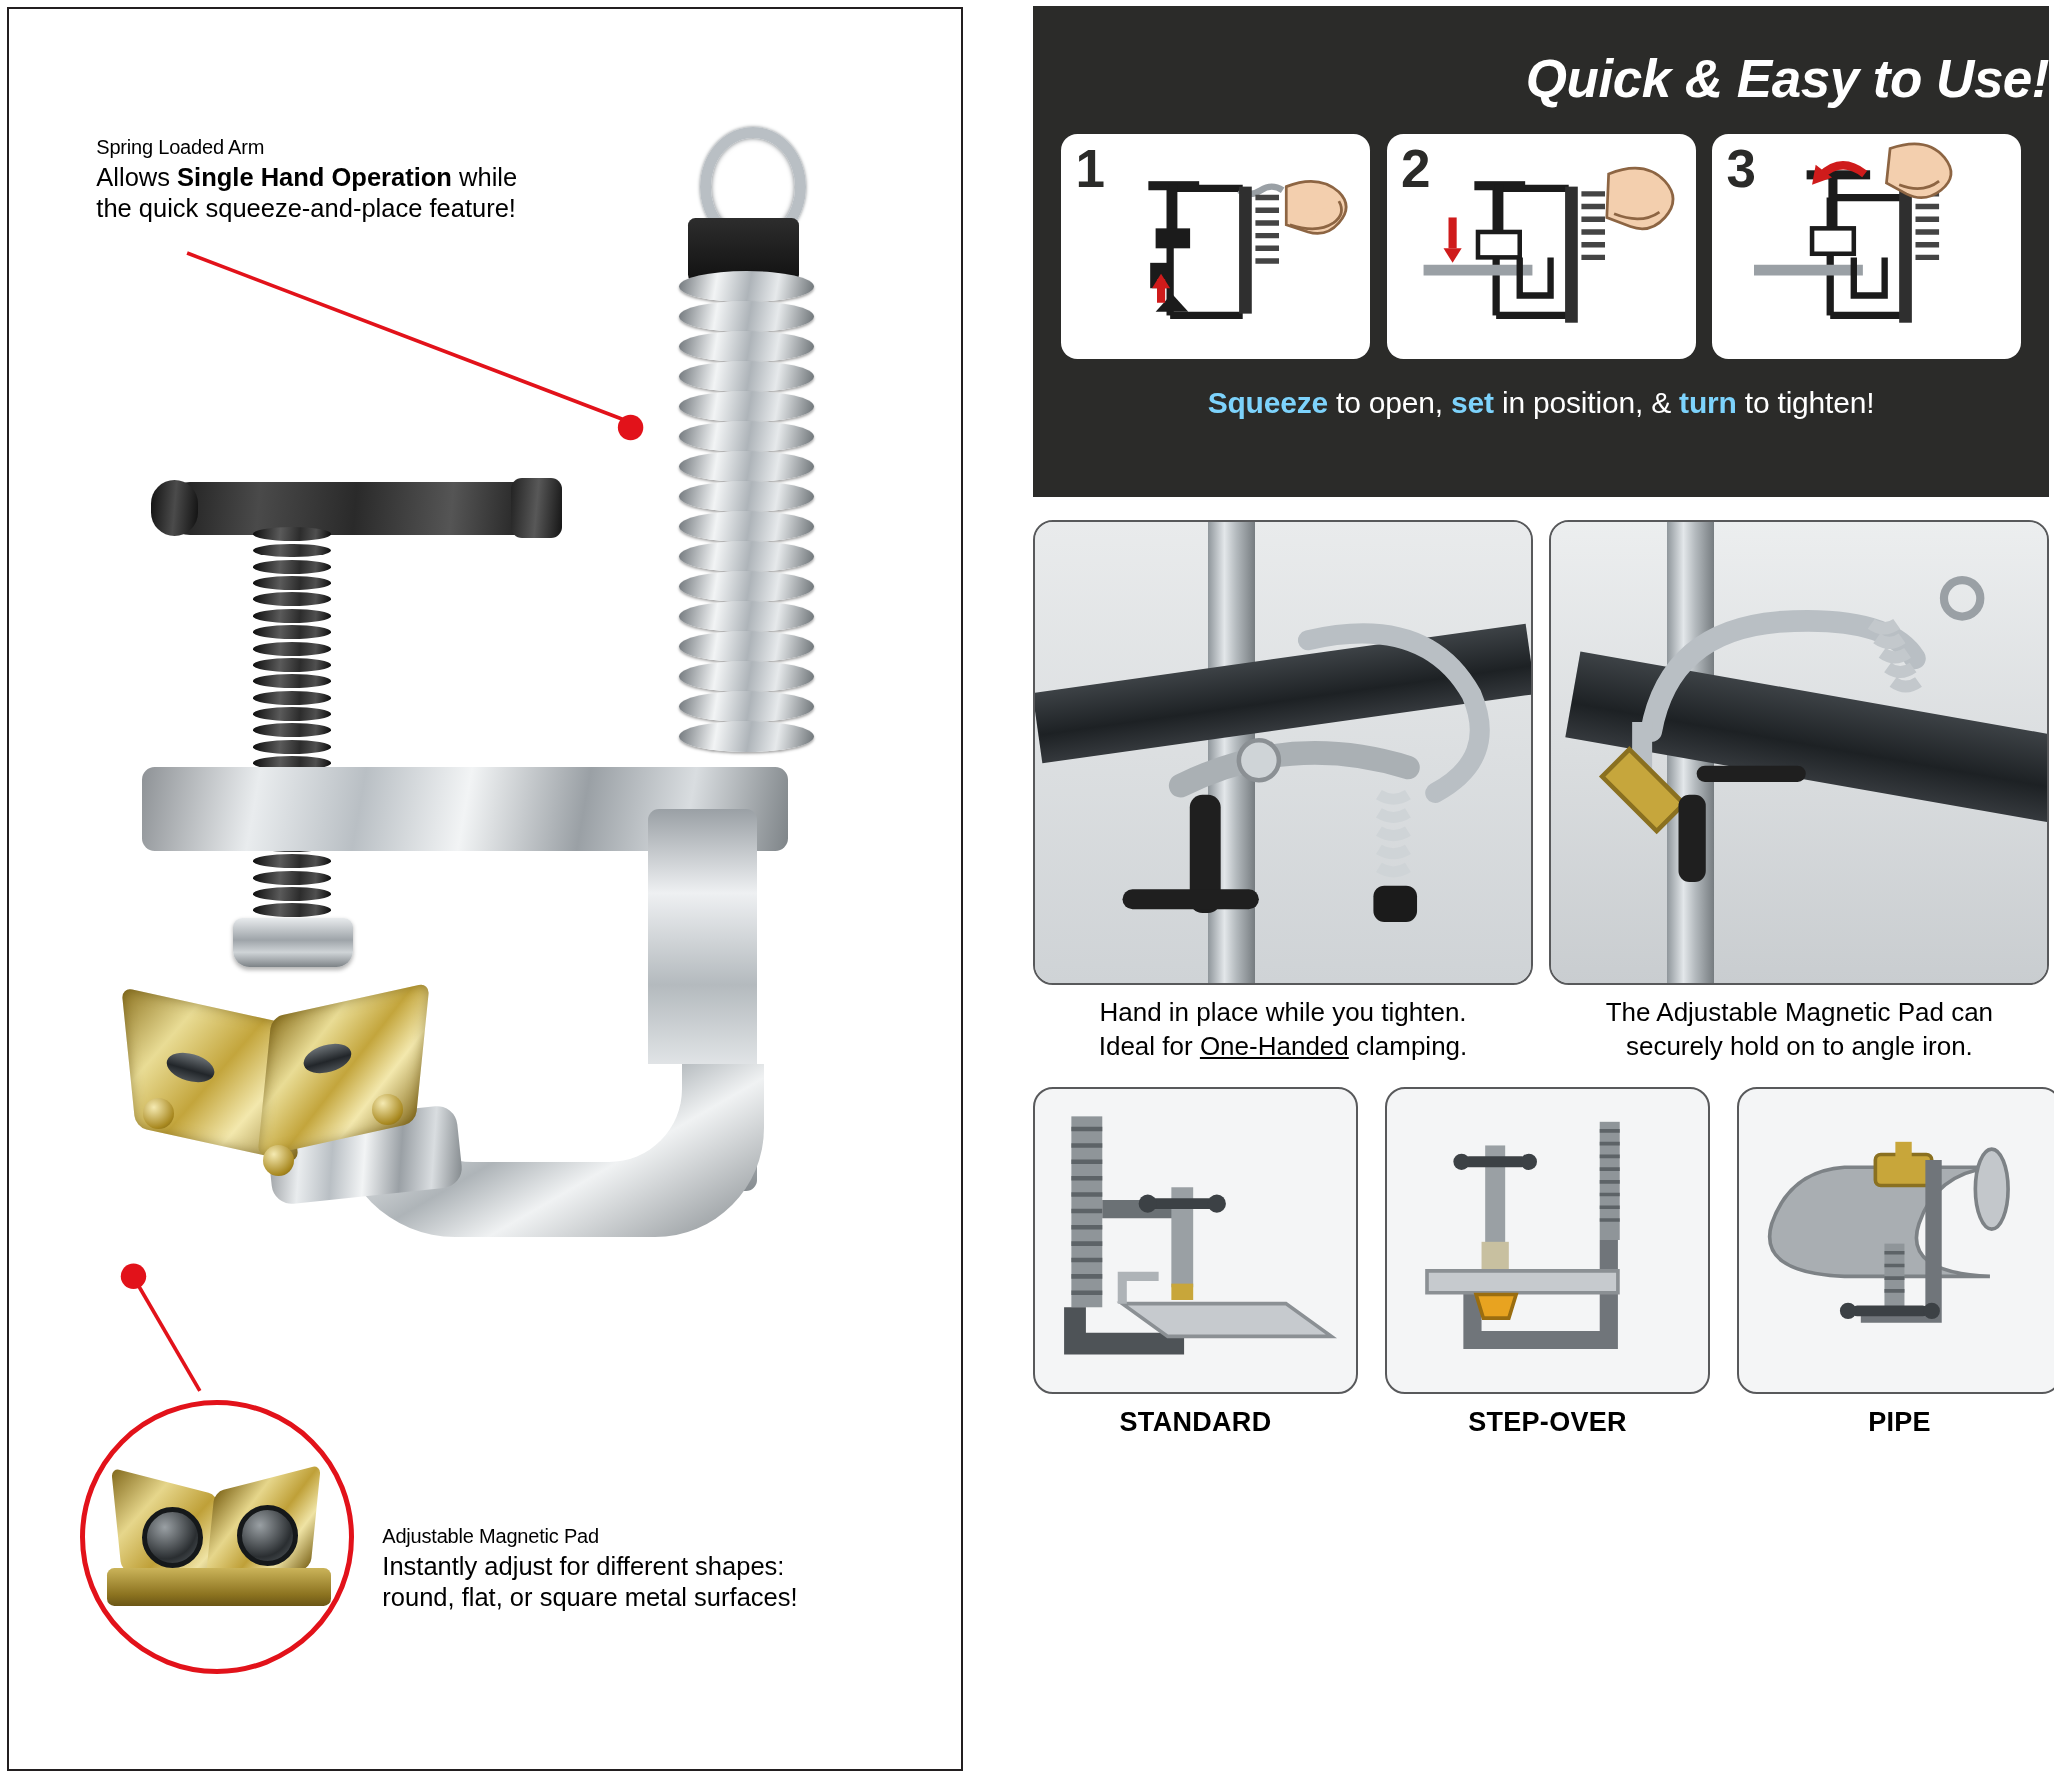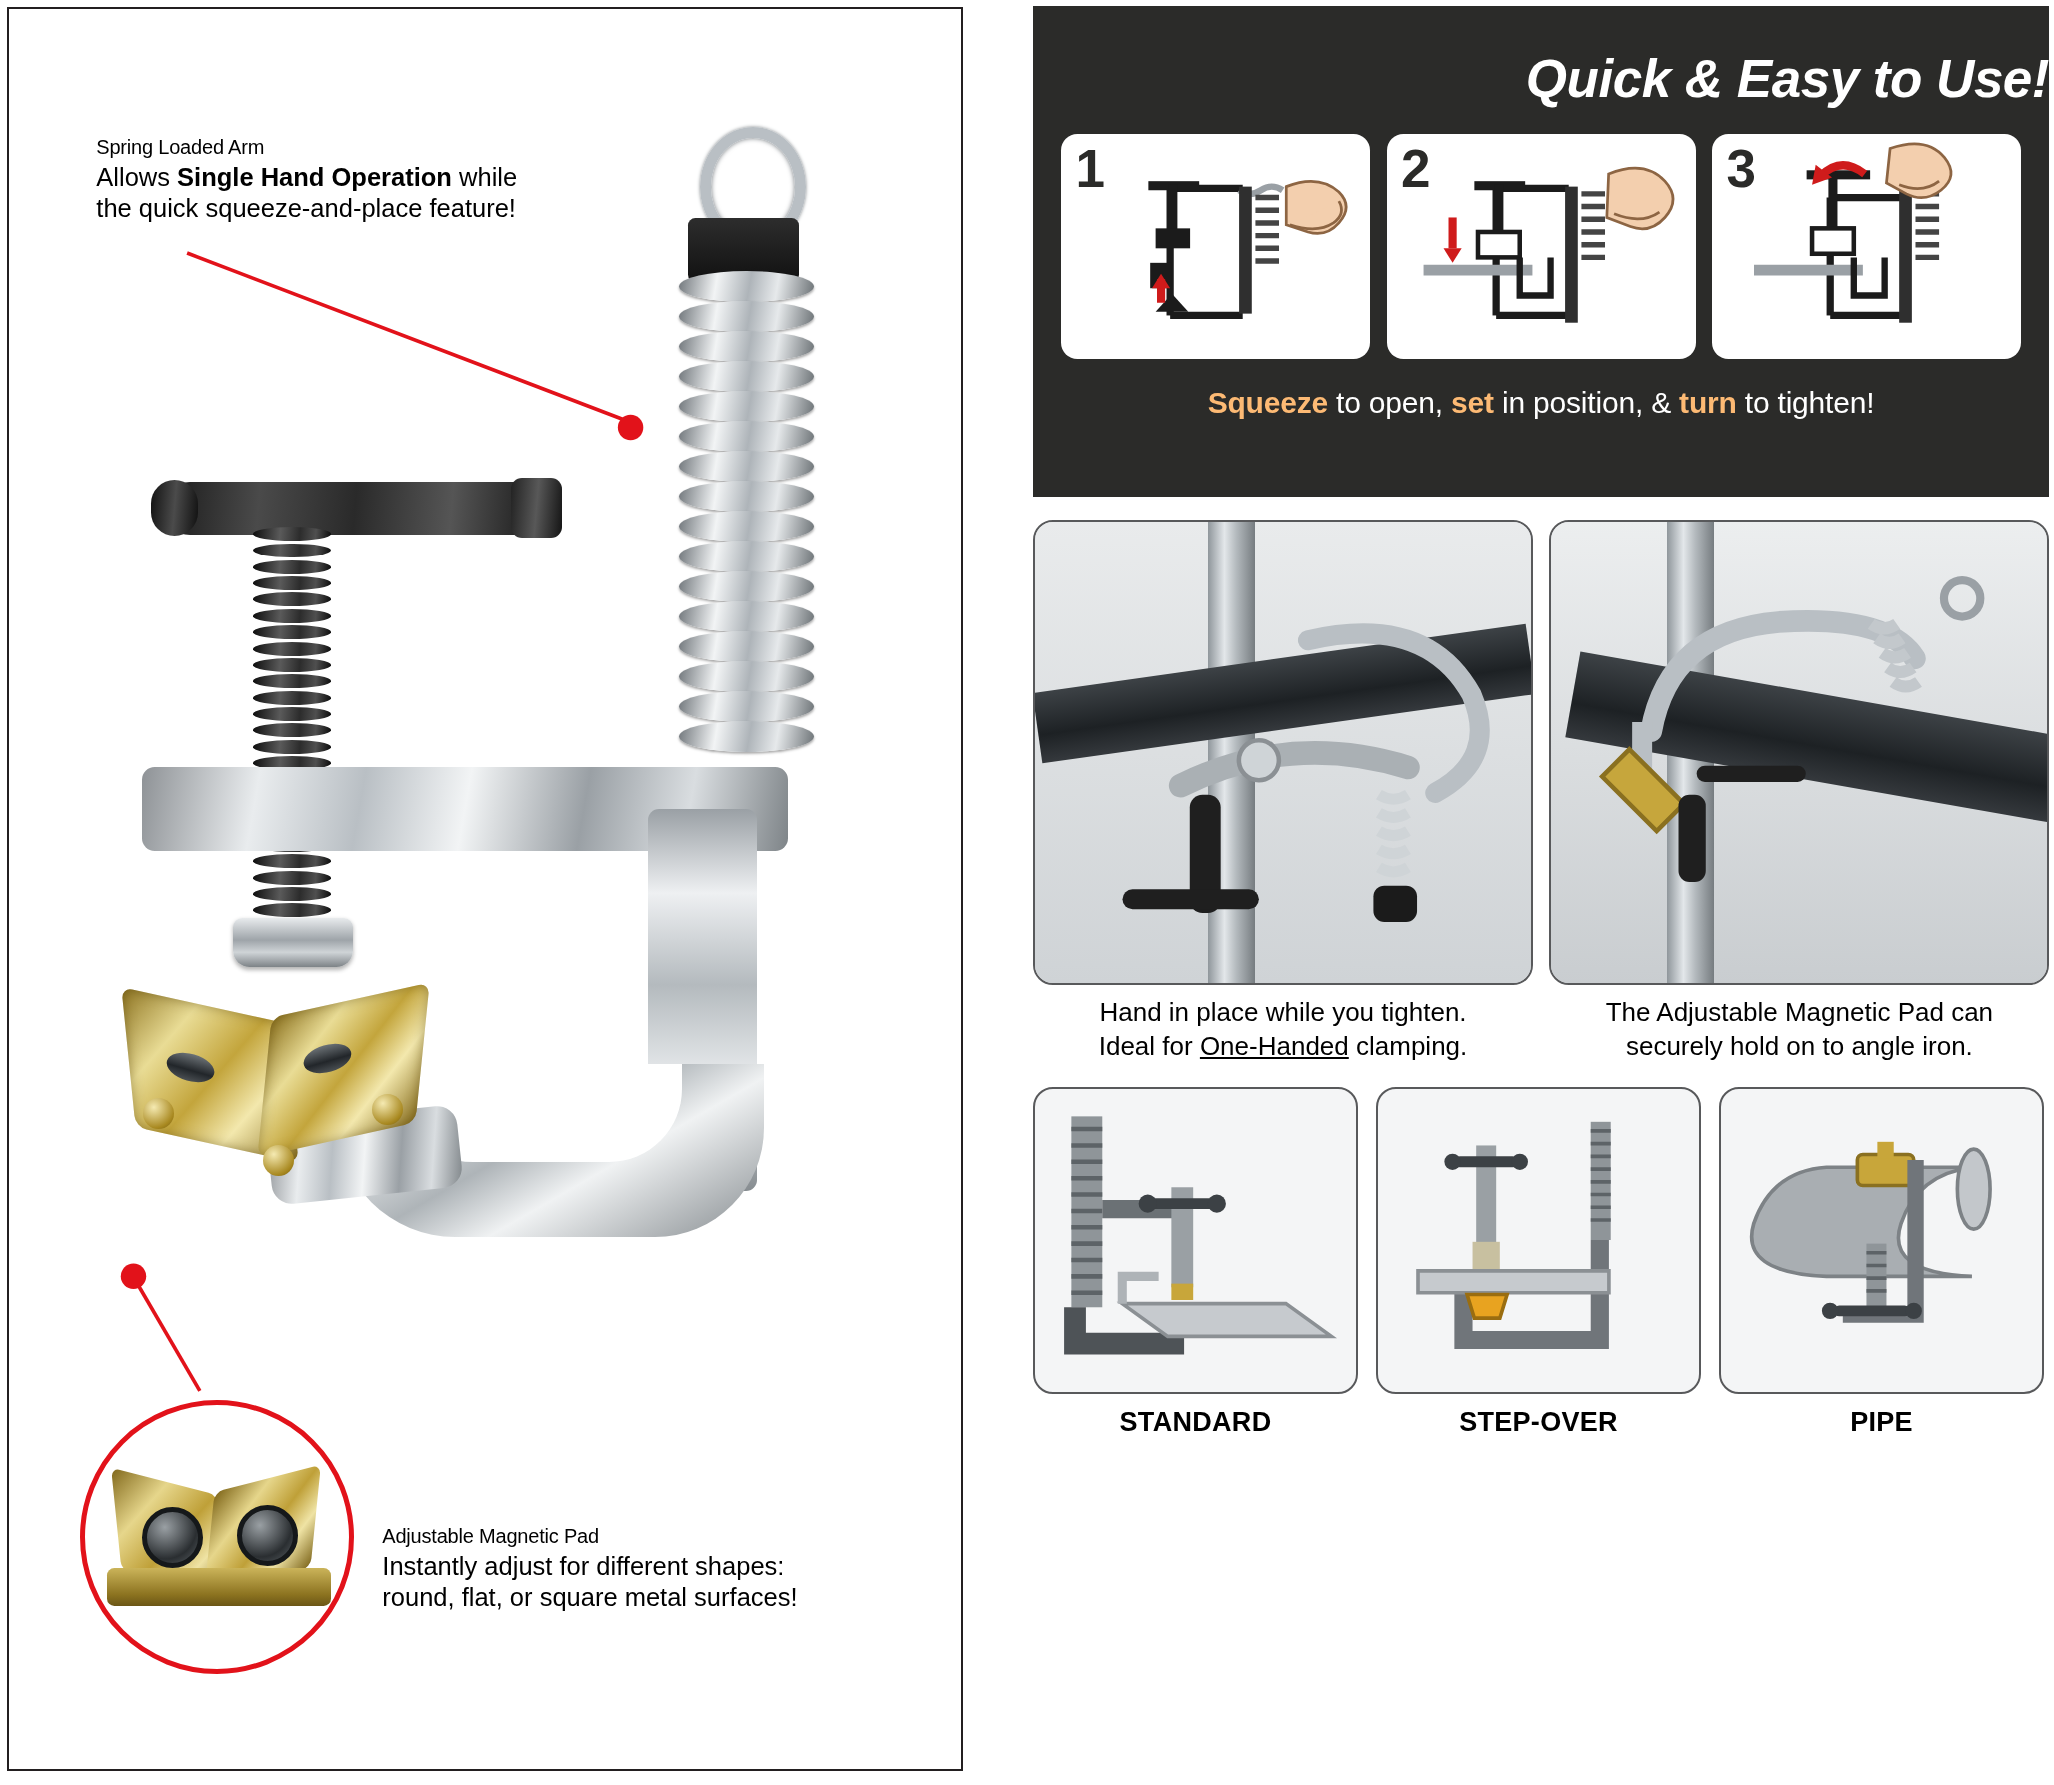--- a/index.html
+++ b/index.html
@@ -330,21 +330,21 @@
     font-weight: bold;
     color: #2b2b29;
   }
   .qe-caption {
     text-align: center;
     color: #ffffff;
     font-size: 30px;
     margin-top: 27px;
     letter-spacing: -0.2px;
   }
-  .qe-caption b { color: #fdba74; }
+  .qe-caption b { color: #7dd3fc; }
 
   
   .photo-row {
     display: flex;
     gap: 16.4px;
     margin-top: 23.6px;
   }
   .photo-card {
     width: 500px;
     border: 2.7px solid #58595b;
@@ -360,21 +360,21 @@
     text-align: center;
     font-size: 26px;
     line-height: 1.3;
     margin-top: 11px;
   }
   .cap u { text-decoration: underline; }
 
   
   .diag-row {
     display: flex;
-    gap: 18px;
+    gap: 27px;
     margin-top: 23.6px;
   }
   .diag-card {
     width: 325px;
     height: 307px;
     border: 2.7px solid #58595b;
     border-radius: 20px;
     box-sizing: border-box;
     background: #f4f5f6;
     position: relative;

